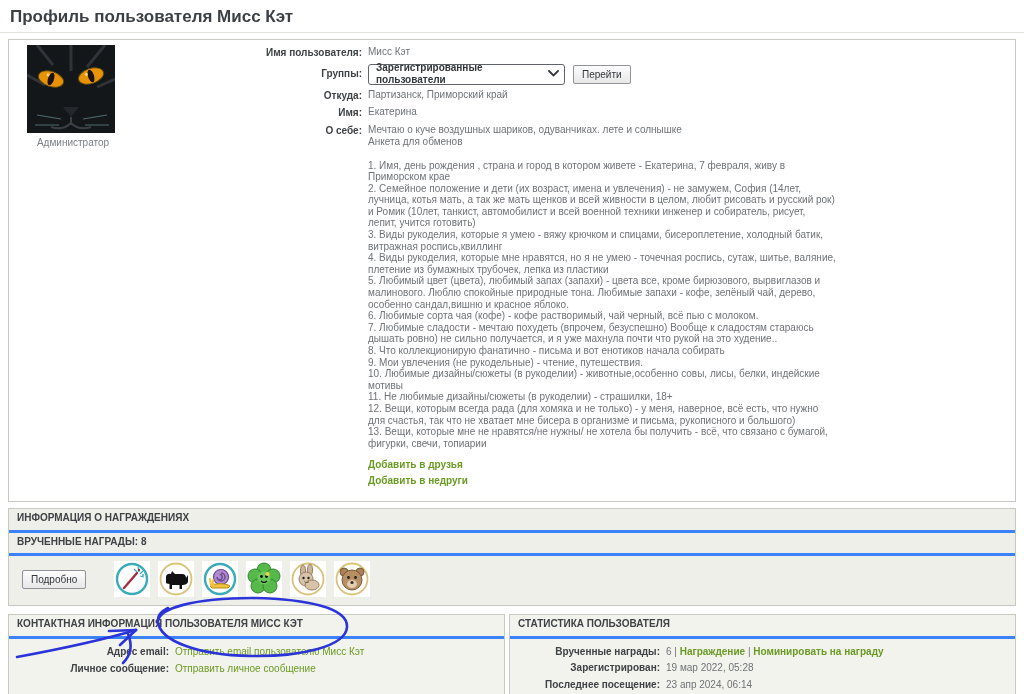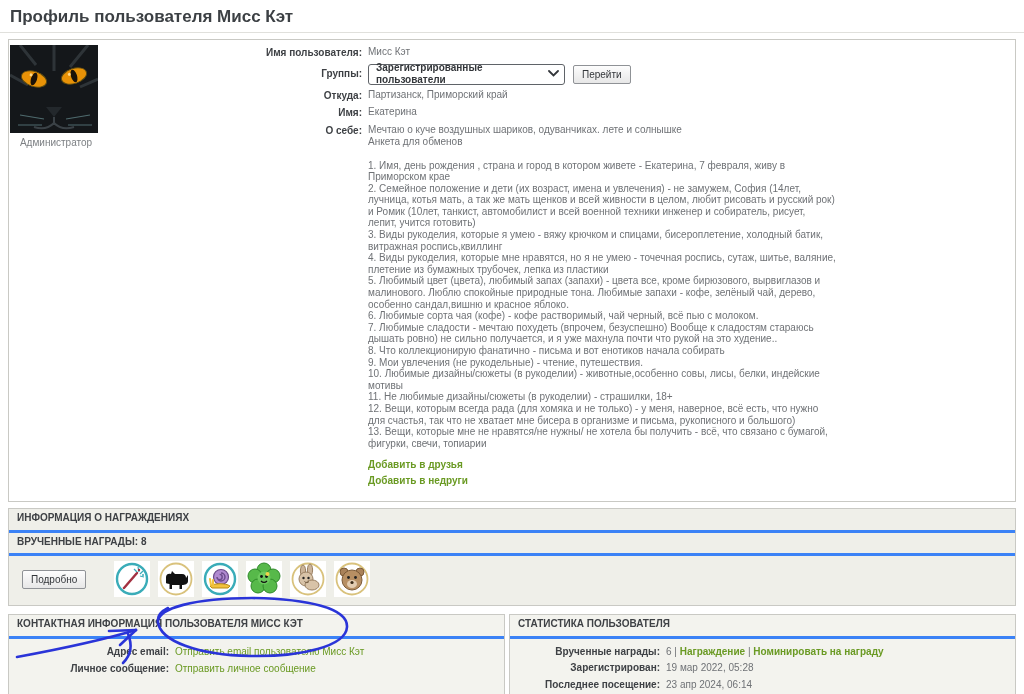--- a/index.html
+++ b/index.html
@@ -13,21 +13,21 @@
   }
   .page-title {
     margin:0; padding:7px 10px 5px;
     font-size:17px; line-height:20px; font-weight:600; color:#3c4044;
   }
   .title-rule { border-bottom:1px solid #e0e0dc; }
   .box { border:1px solid #c9c9c4; margin:6px 8px 0; background:#fff; }
 
   
   .profile-box { position:relative; padding:6px 8px 10px; }
-  .avatar-col { position:absolute; left:1px; top:5px; width:92px; text-align:center; }
+  .avatar-col { position:absolute; left:18px; top:5px; width:92px; text-align:center; }
   .avatar-col svg { display:block; border:0; }
   .avatar-caption { margin-top:4px; color:#7d8084; }
   .fields { margin-left:229px; }
   .frow { display:flex; margin-bottom:4px; align-items:flex-start; }
   .flabel { flex:0 0 116px; text-align:right; font-weight:bold; color:#3e4145; padding-top:1px; }
   .fvalue { margin-left:6px; flex:1; }
   .pre { white-space:pre-line; }
   .qa { line-height:11.6px; margin-top:11px; }
   .select-box {
     display:inline-flex; align-items:center; justify-content:center;

